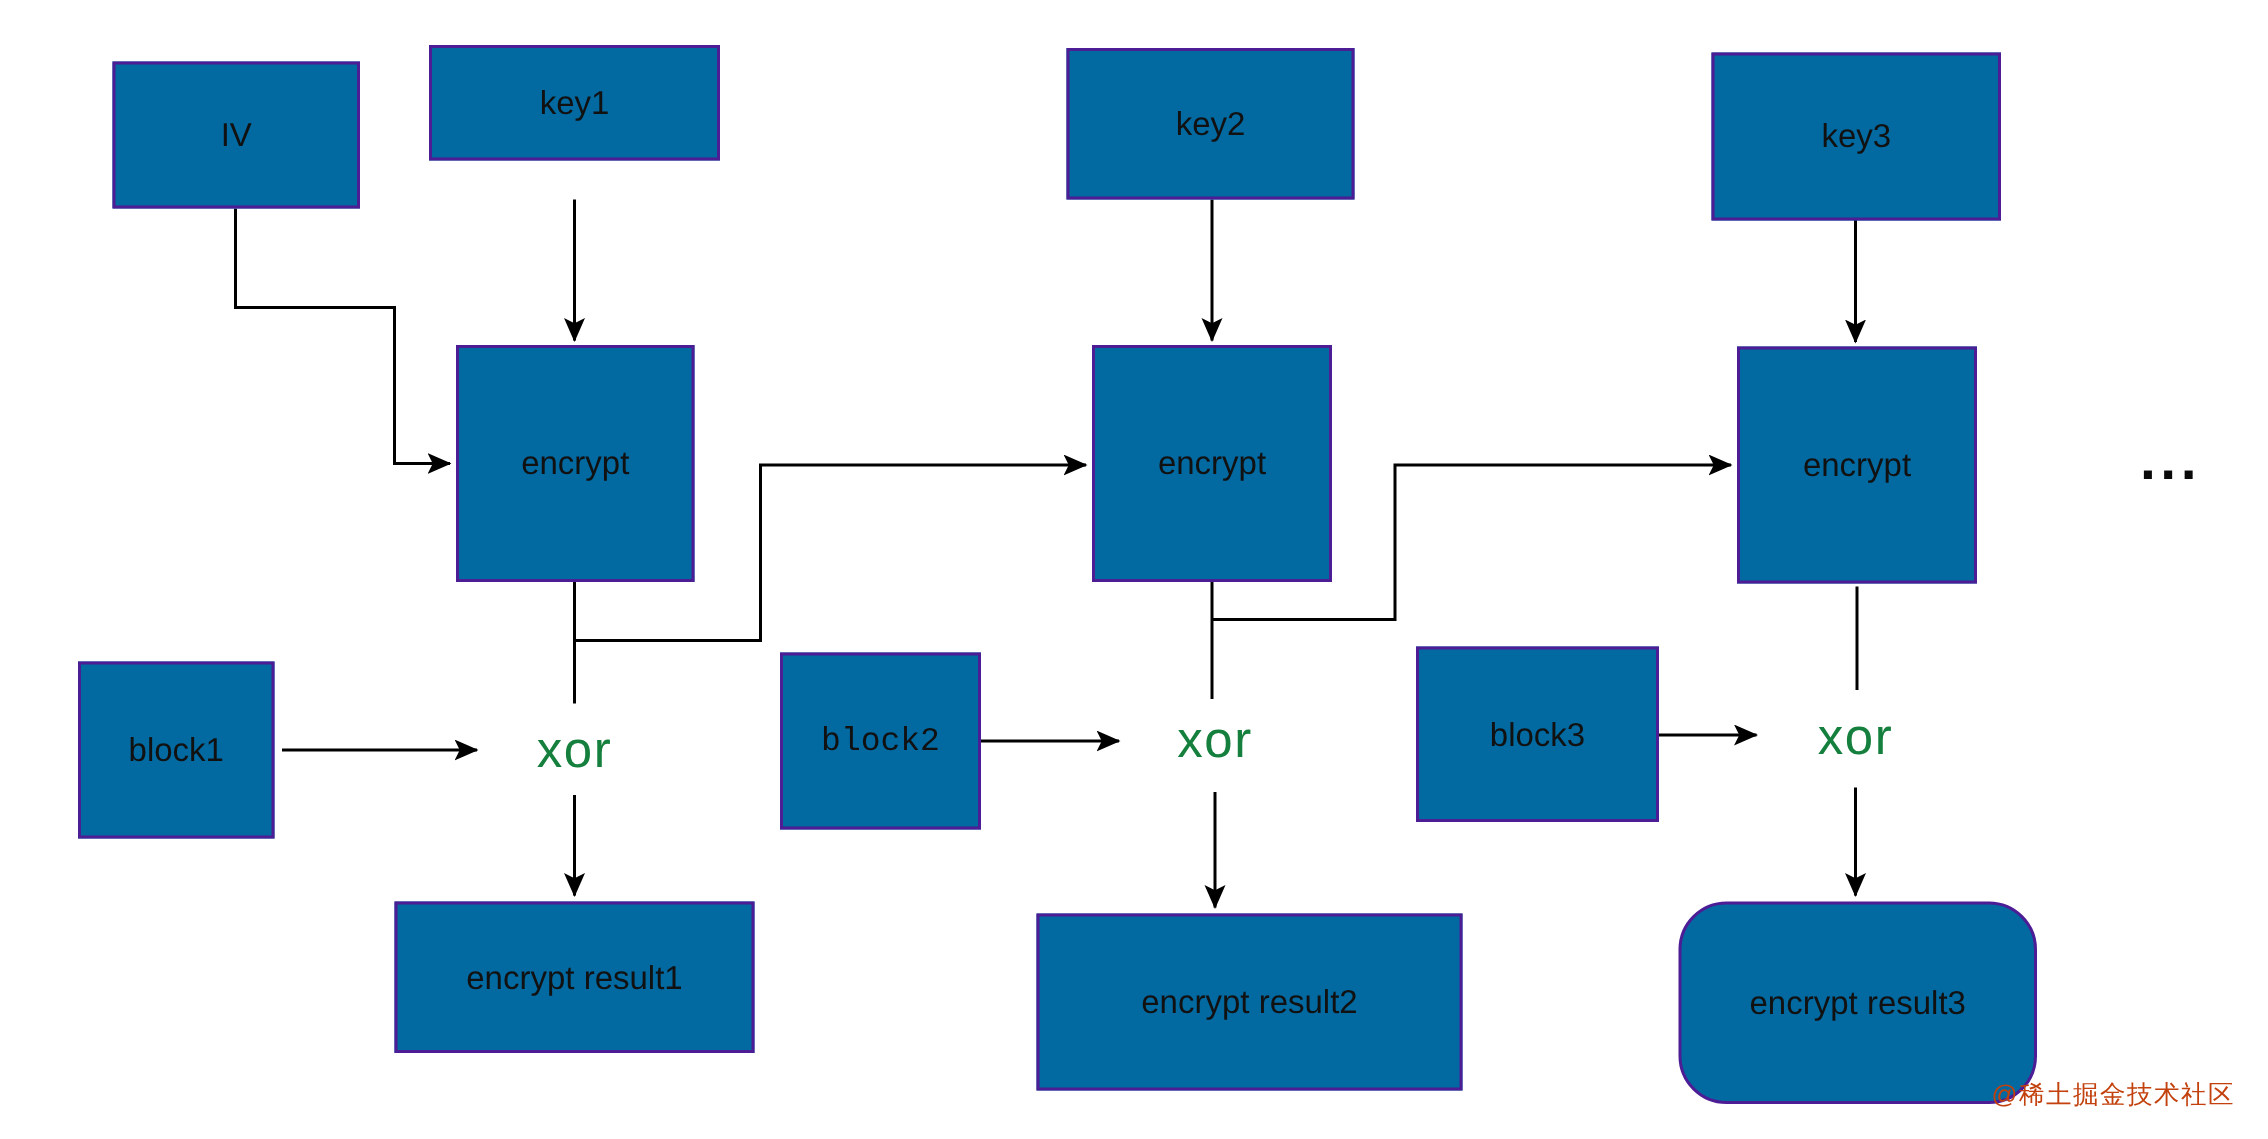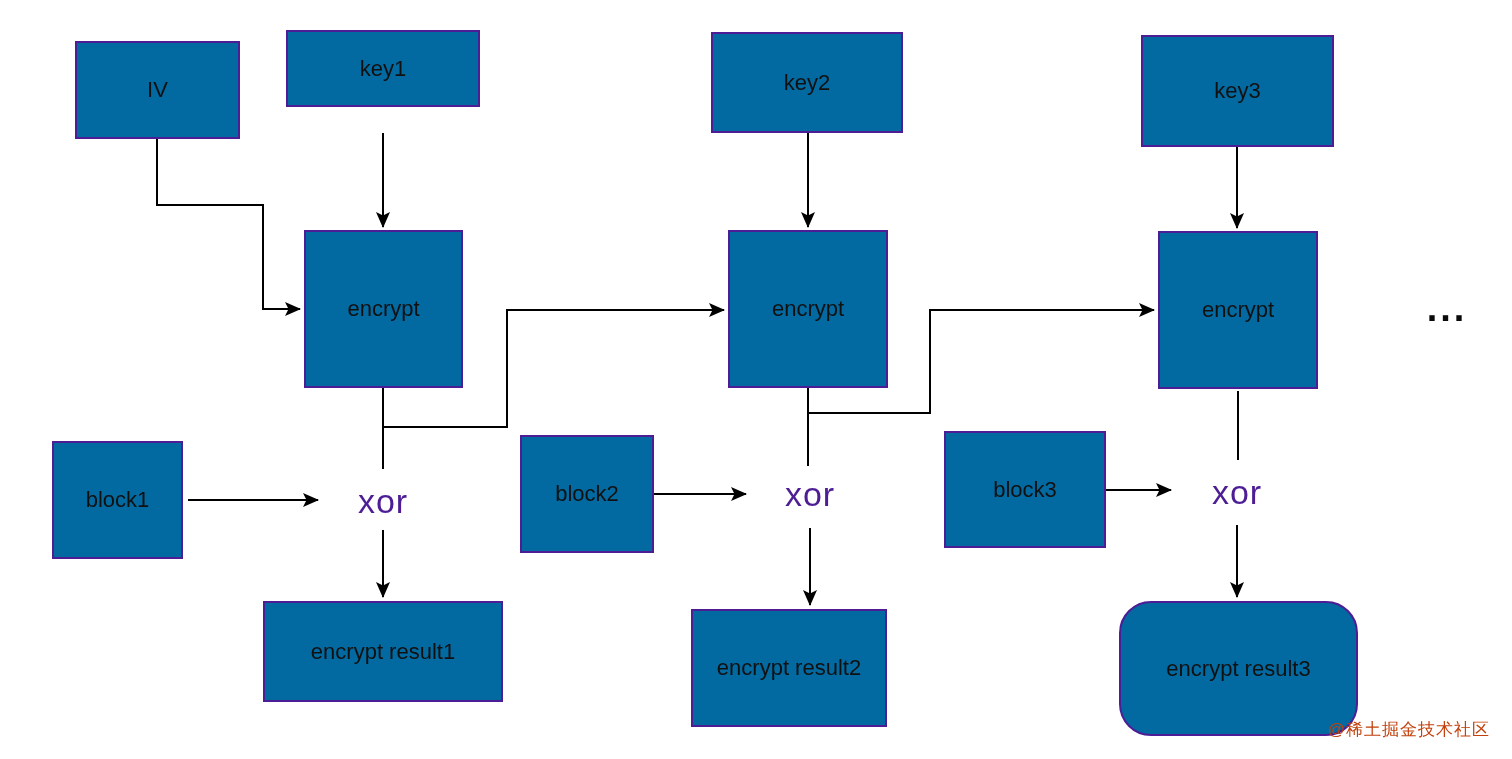--- a/index.html
+++ b/index.html
@@ -33,21 +33,21 @@
     font-size: 22px;
     color: #111111;
     white-space: nowrap;
     z-index: 2;
   }
   .op {
     position: absolute;
     transform: translate(-50%, -50%);
     font-size: 34px;
     font-weight: 500;
-    color: #4c1d95;
+    color: #15803d;
     z-index: 2;
     letter-spacing: 1px;
   }
   .ellipsis {
     position: absolute;
     transform: translate(-50%, -50%);
     font-size: 38px;
     font-weight: 700;
     letter-spacing: 3px;
     color: #0a0a0a;
@@ -112,31 +112,31 @@
   <div class="node" style="left:728px; top:230px; width:160px; height:158px;">
       <span>encrypt</span>
     </div>
   <div class="node" style="left:1158px;top:231px; width:160px; height:158px;">
       <span>encrypt</span>
     </div>
 
   <div class="node" style="left:52px;  top:441px; width:131px; height:118px;">
       <span>block1</span>
     </div>
-  <div class="node" style="left:520px; top:435px; width:134px; height:118px;">
+  <div class="node" style="left:520px; top:435px; width:134px; height:118px;font-family:Liberation Mono, monospace;">
       <span>block2</span>
     </div>
   <div class="node" style="left:944px; top:431px; width:162px; height:117px;">
       <span>block3</span>
     </div>
 
   <div class="node" style="left:263px; top:601px; width:240px; height:101px;">
       <span>encrypt result1</span>
     </div>
-  <div class="node" style="left:691px; top:609px; width:196px; height:118px;">
+  <div class="node" style="left:691px; top:609px; width:284px; height:118px;">
       <span>encrypt result2</span>
     </div>
   <div class="node" style="left:1119px;top:601px; width:239px; height:135px;border-radius:32px;">
       <span>encrypt result3</span>
     </div>
 
   <div class="op" style="left:383px; top:501px;">xor</div>
   <div class="op" style="left:810px; top:494px;">xor</div>
   <div class="op" style="left:1237px;top:492px;">xor</div>
 

